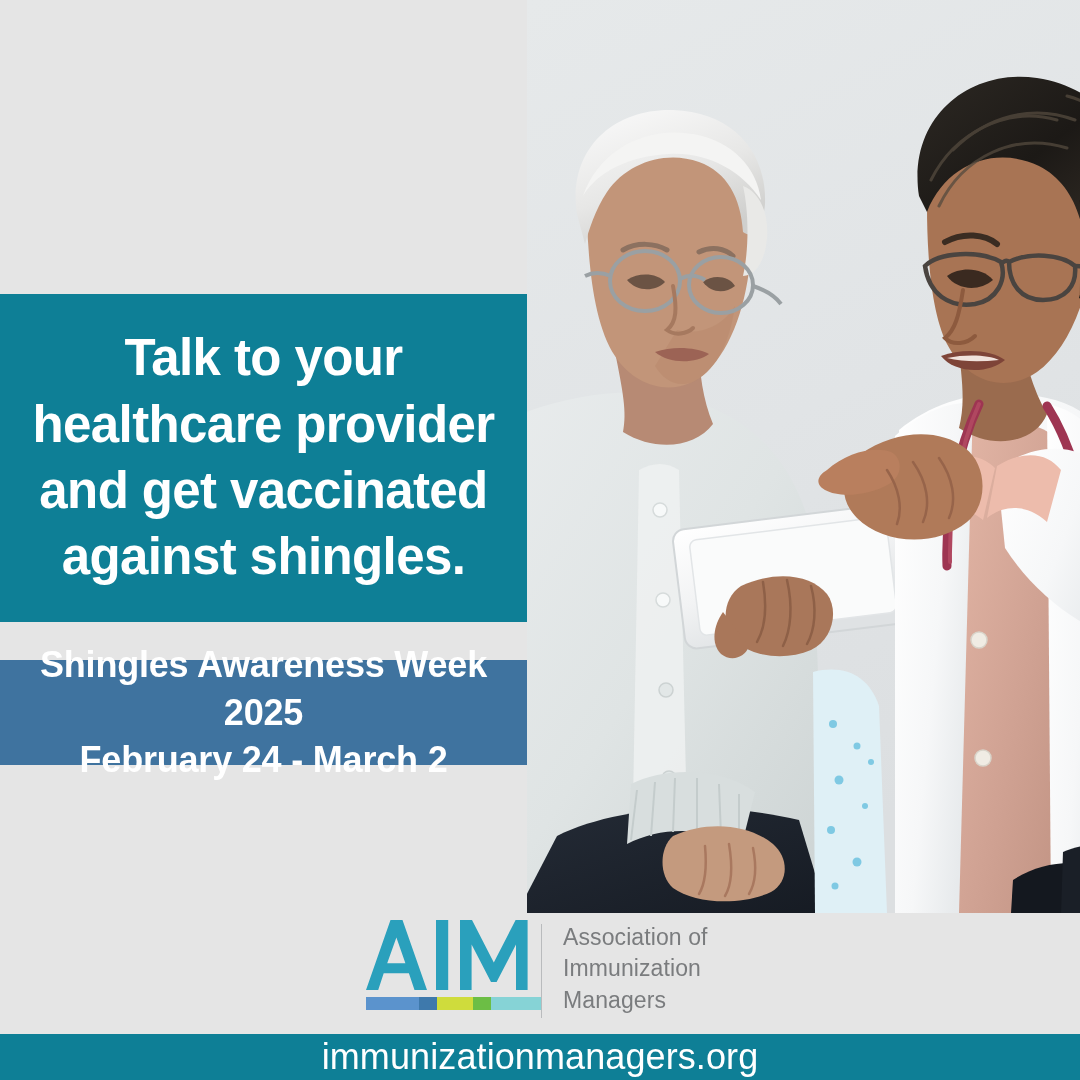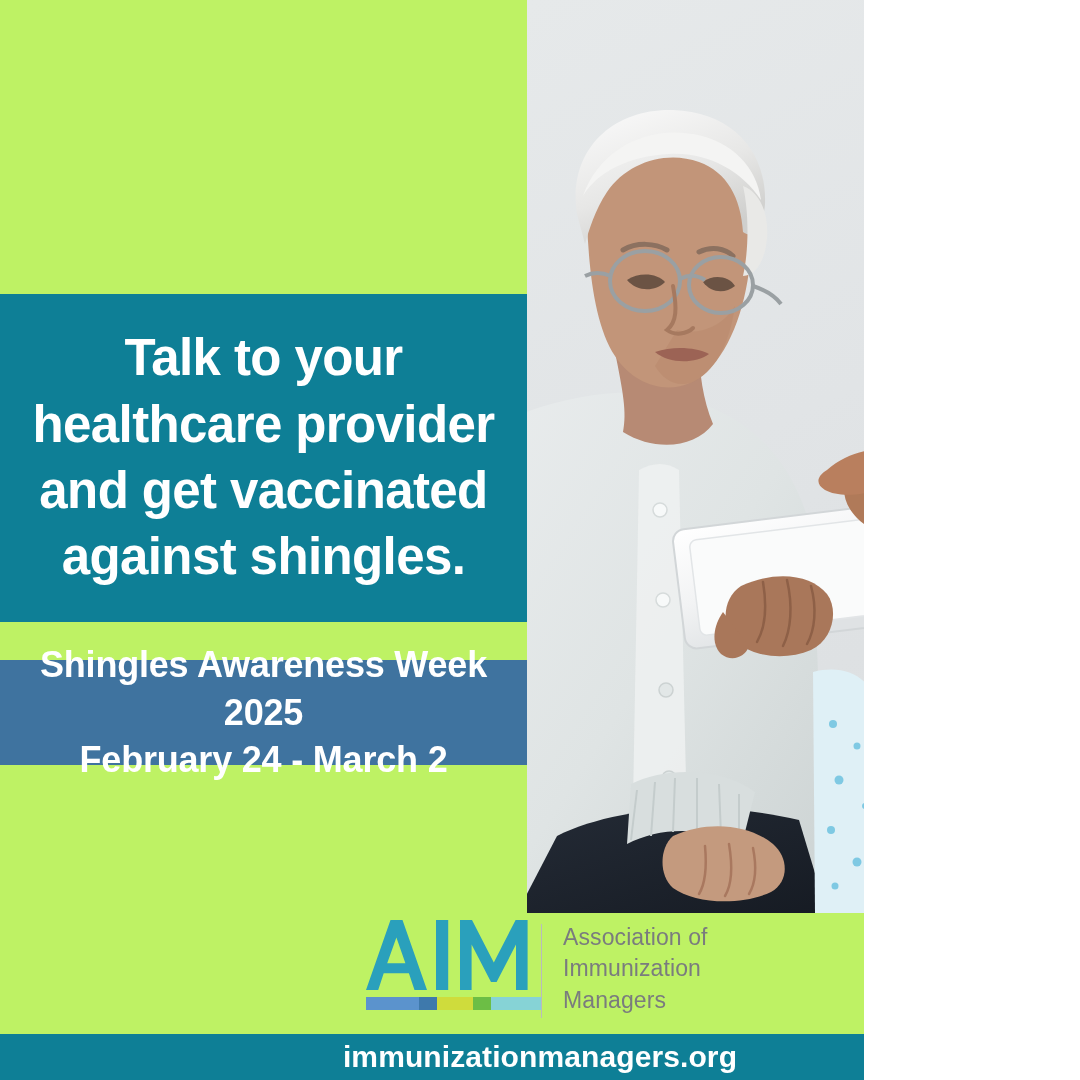--- a/index.html
+++ b/index.html
@@ -6,23 +6,23 @@
     margin: 0;
     padding: 0;
     background: #ffffff;
   }
   body {
     font-family: "Liberation Sans", sans-serif;
   }
 
   .poster {
     position: relative;
-    width: 864px;
+    width: 1080px;
     height: 1080px;
-    background: #bef264;
+    background: #e5e5e5;
     overflow: hidden;
   }
 
   
   .photo {
     position: absolute;
     left: 527px;
     top: 0px;
     width: 553px;
     height: 913px;
@@ -129,22 +129,22 @@
     top: 1034px;
     width: 1080px;
     height: 46px;
     background: #0e7f96;
     display: flex;
     align-items: center;
     justify-content: center;
   }
   .url-text {
     color: #ffffff;
-    font-size: 30px;
-    font-weight: bold;
+    font-size: 36px;
+    font-weight: normal;
     letter-spacing: 0.1px;
   }
 </style>
 </head>
 <body>
 
 <div class="poster">
 
   <div class="photo">
     <svg viewBox="0 0 553 913" preserveAspectRatio="xMidYMid slice">

